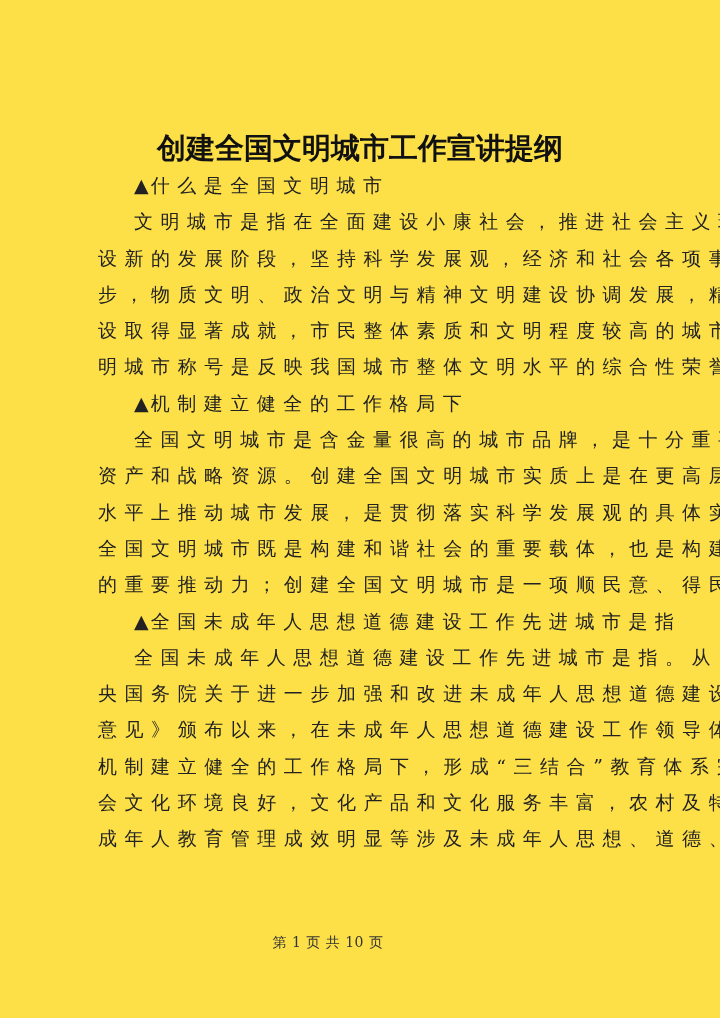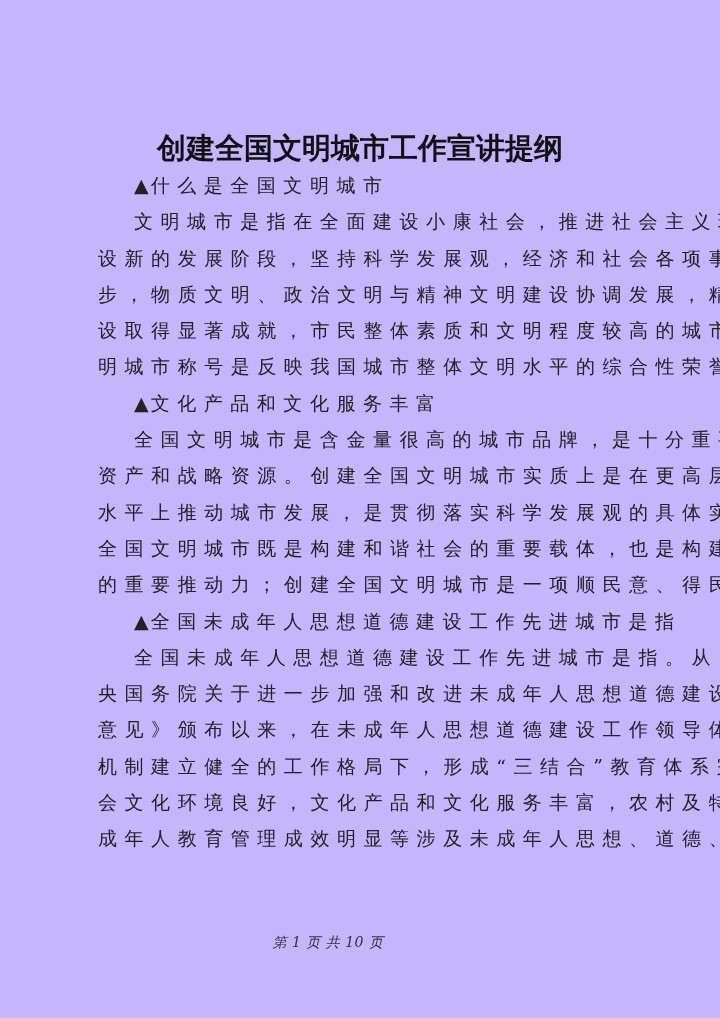--- a/index.html
+++ b/index.html
@@ -13,21 +13,21 @@
     position: relative;
     overflow: hidden;
     font-family: "DejaVu Serif", "Liberation Serif", serif;
     color: #1a1a1a;
   }
   .page {
     position: absolute;
     left: 0; top: 0;
     width: 720px;
     height: 1018px;
-    background: #c4b5fd;
+    background: #fde047;
   }
   .title {
     position: absolute;
     left: 0;
     width: 720px;
     top: 128px;
     text-align: center;
     font-family: "DejaVu Sans", "Liberation Sans", sans-serif;
     font-size: 29px;
     font-weight: bold;
@@ -60,42 +60,41 @@
   }
   .footer {
     position: absolute;
     left: 0;
     width: 656px;
     top: 934px;
     text-align: center;
     font-size: 14px;
     color: #333;
     letter-spacing: 0.5px;
-    font-style: italic;
   }
 </style>
 </head>
 <body>
 
 <div class="page">
   <div class="title">创建全国文明城市工作宣讲提纲</div>
 
   <div class="content">
 
     <div class="line indent heading">
       <span class="tri">▲</span><span>什么是全国文明城市</span>
     </div>
     <div class="line indent">文明城市是指在全面建设小康社会，推进社会主义现代化建</div>
     <div class="line">设新的发展阶段，坚持科学发展观，经济和社会各项事业全面进</div>
     <div class="line">步，物质文明、政治文明与精神文明建设协调发展，精神文明建</div>
     <div class="line">设取得显著成就，市民整体素质和文明程度较高的城市。全国文</div>
     <div class="line">明城市称号是反映我国城市整体文明水平的综合性荣誉称号。</div>
 
     <div class="line indent heading">
-      <span class="tri">▲</span><span>文化产品和文化服务丰富</span>
+      <span class="tri">▲</span><span>机制建立健全的工作格局下</span>
     </div>
     <div class="line indent">全国文明城市是含金量很高的城市品牌，是十分重要的无形</div>
     <div class="line">资产和战略资源。创建全国文明城市实质上是在更高层次、更高</div>
     <div class="line">水平上推动城市发展，是贯彻落实科学发展观的具体实践；创建</div>
     <div class="line">全国文明城市既是构建和谐社会的重要载体，也是构建和谐社会</div>
     <div class="line">的重要推动力；创建全国文明城市是一项顺民意、得民心的利民</div>
 
     <div class="line indent heading">
       <span class="tri">▲</span><span>全国未成年人思想道德建设工作先进城市是指</span>
     </div>

